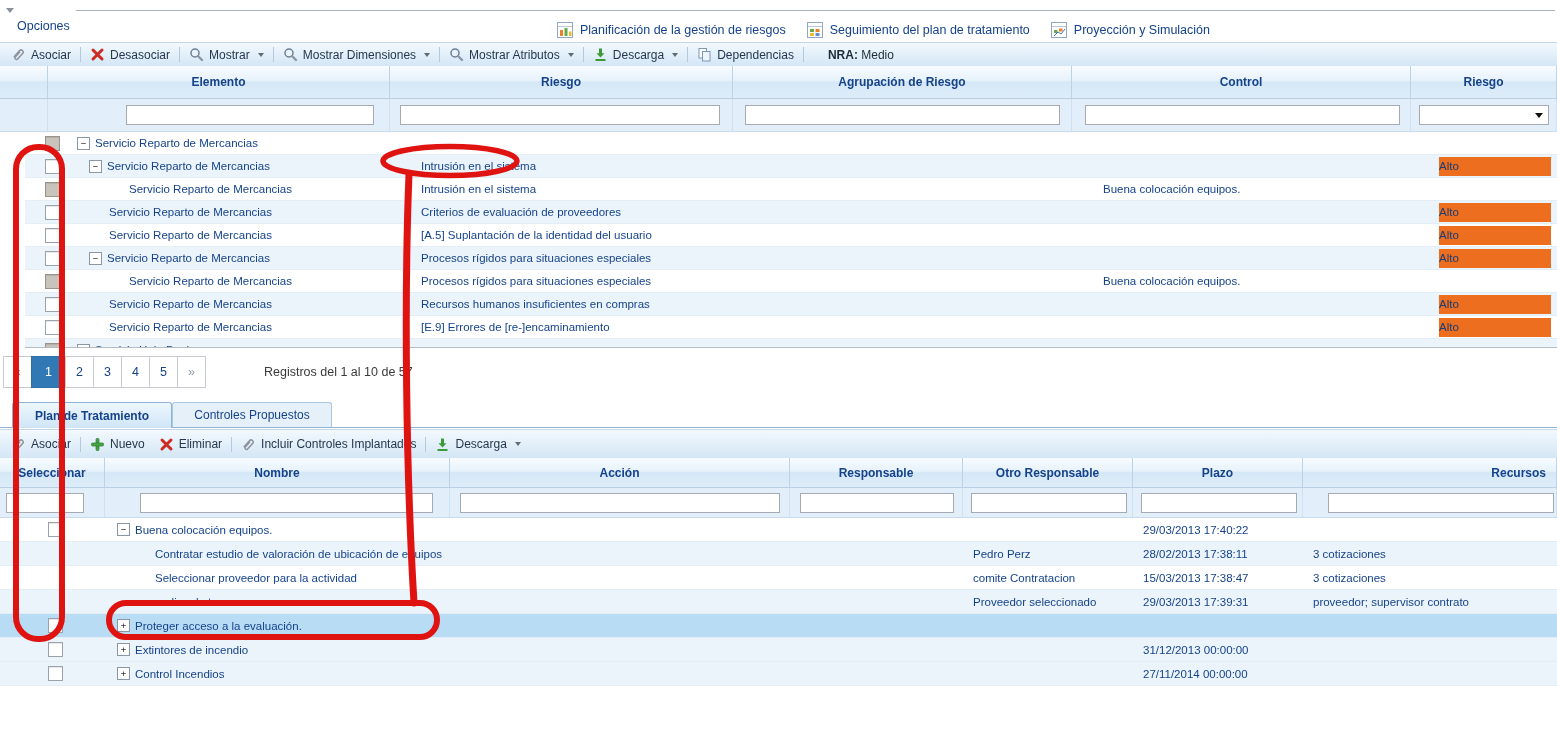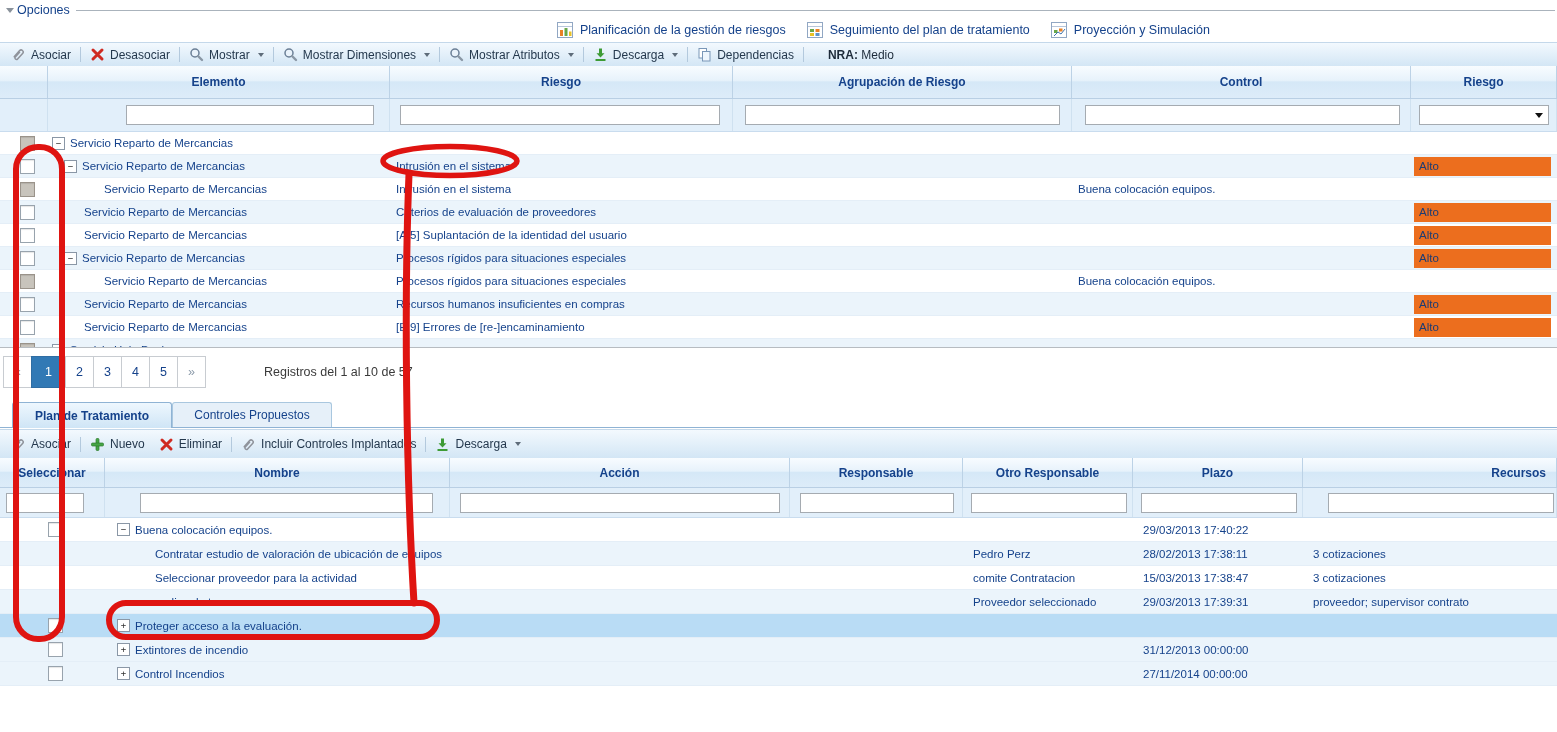--- a/index.html
+++ b/index.html
@@ -2,21 +2,21 @@
 <html><head>
 <meta charset="utf-8">
 <style>
   html,body{margin:0;padding:0;background:#fff;}
   #screen{position:relative;width:1557px;height:732px;overflow:hidden;background:#fff;
           font-family:"Liberation Sans",sans-serif;color:#15428b;}
   
   #opciones-bar{position:absolute;top:0;left:0;right:0;height:20px;}
   #opciones-bar .tri{position:absolute;left:6px;top:8px;width:0;height:0;
       border-left:4px solid transparent;border-right:4px solid transparent;border-top:5px solid #8a929b;}
-  #opciones-bar .lbl{position:absolute;left:17px;top:3px;font-size:12.5px;color:#15428b;}
+  #opciones-bar .lbl{position:absolute;left:17px;top:19px;font-size:12.5px;color:#15428b;}
   #opciones-bar .rule{position:absolute;left:76px;right:2px;top:10px;height:1px;background:#aab3bc;}
   
   #nav-links{position:absolute;top:17px;left:556px;display:flex;gap:20px;align-items:center;height:26px;}
   .navlink{display:flex;align-items:center;gap:6px;font-size:12.5px;color:#15428b;cursor:pointer;}
   
   .toolbar{position:absolute;left:0;right:0;display:flex;align-items:center;padding:0 4px;
      background:linear-gradient(#f3f9fe,#d3e6f5);border-top:1px solid #c4d8ea;border-bottom:1px solid #b9cfe2;}
   #toolbar1{top:42px;height:23px;}
   #toolbar2{top:429px;height:28px;}
   .tbtn{display:flex;align-items:center;gap:5px;padding:0 7px;height:22px;font-size:12px;color:#24384d;cursor:pointer;white-space:nowrap;}
@@ -38,26 +38,26 @@
   .grow{display:flex;align-items:center;border-bottom:1px solid #e4eef7;font-size:11.5px;color:#15428b;background:#fff;}
   .grow.zebra{background:#ebf4fb;}
   .grow.sel{background:#b9dcf5;}
   .gcell{display:flex;align-items:center;height:100%;box-sizing:border-box;overflow:hidden;white-space:nowrap;flex:none;}
   .tnode{width:11px;height:11px;border:1px solid #8a97a6;background:#fff;display:inline-flex;align-items:center;
          justify-content:center;font-size:9px;line-height:9px;color:#333;margin-right:5px;flex:none;font-family:"DejaVu Sans Mono",monospace;}
   .tnode.minus::before{content:"−";}
   .tnode.plus::before{content:"+";}
   .cb{width:13px;height:13px;border:1px solid #98a3ad;background:#fff;flex:none;box-shadow:inset 0 1px 1px rgba(0,0,0,.10);}
   .cb.dis{background:#c8c4bc;border-color:#9a938a;}
-  .badge{flex:1;margin:1px 6px 1px 3px;background:#ec6e1e;color:#1c3c74;height:19px;line-height:19px;padding-left:5px;font-size:11.5px;}
+  .badge{flex:1;margin:1px 6px 1px 3px;background:#ec6e1e;color:#1c3c74;height:19px;line-height:19px;font-size:11.5px;}
   
   #table1{position:absolute;top:66px;left:0;right:0;}
   #t1-head{height:32px;}
   #t1-filter{height:32px;}
-  #t1-body{height:215px;overflow:hidden;border-bottom:1px solid #b7bcc1;}
+  #t1-body{height:215px;overflow:hidden;border-bottom:1px solid #b7bcc1;margin-left:25px;}
   #t1-body .grow{height:22px;}
   .t1c0{width:48px;} .t1c1{width:342px;} .t1c2{width:343px;padding-left:6px;} .t1c3{width:339px;}
   .t1c4{width:339px;padding-left:6px;} .t1c5{flex:1 1 auto !important;}
   #t1-body .cb{margin-left:20px;}
   .il0{margin-left:4px;} .il1{margin-left:16px;} .il2{margin-left:36px;} .il3{margin-left:56px;}
   
   #pagination{position:absolute;top:356px;left:4px;display:flex;align-items:center;}
   .pbtn{width:27px;height:30px;border:1px solid #c8ccd1;background:#fff;display:flex;align-items:center;justify-content:center;
         font-size:12.5px;color:#15428b;margin-left:-1px;cursor:pointer;}
   .pbtn.arrow{color:#8a99a8;}

